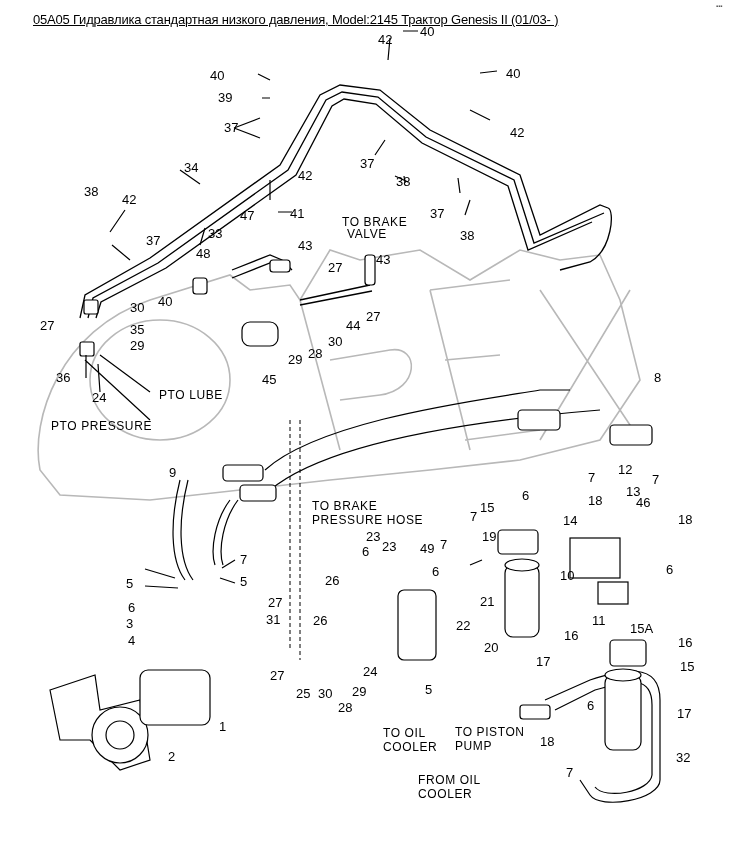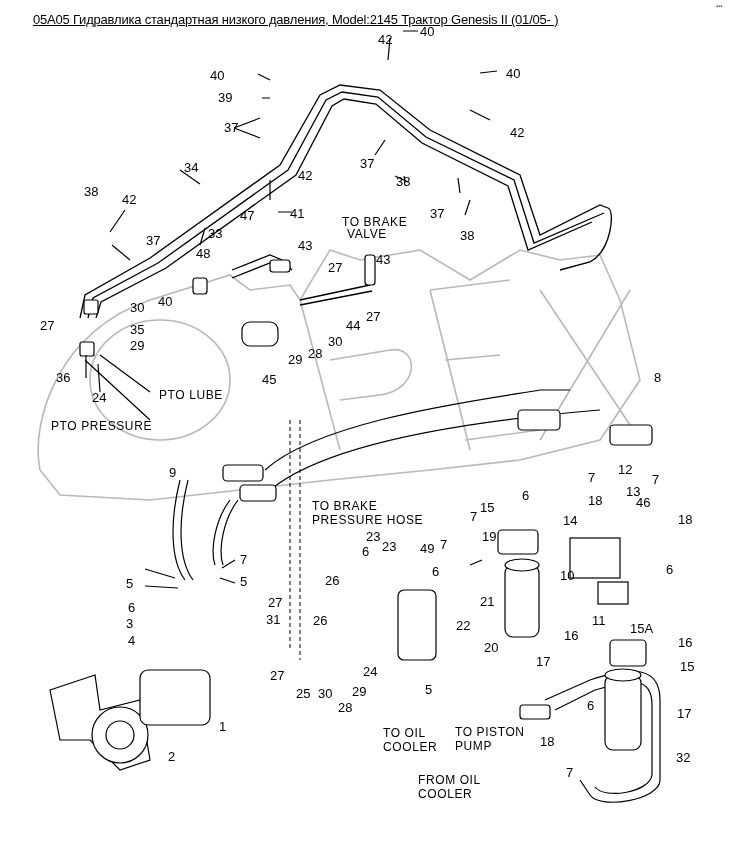--- a/index.html
+++ b/index.html
@@ -11,21 +11,21 @@
   .note{font-family:"Liberation Sans",sans-serif;font-size:12px;fill:#000;letter-spacing:0.6px;}
   .wm{fill:none;stroke:#b8b8b8;stroke-width:1.6;}
   .ln{fill:none;stroke:#000;stroke-width:1.2;}
   .pipe{fill:none;stroke:#000;stroke-width:1.3;}
   .part{fill:#fff;stroke:#000;stroke-width:1.2;}
   .dash{fill:none;stroke:#000;stroke-width:1;stroke-dasharray:4 3;}
 </style>
 </head>
 <body>
 
-<div id="title">05A05 Гидравлика стандартная низкого давления, Model:2145 Трактор Genesis II (01/05- )</div>
+<div id="title">05A05 Гидравлика стандартная низкого давления, Model:2145 Трактор Genesis II (01/03- )</div>
 <div id="corner-mark">▪▪▪</div>
 
 <svg id="diagram" width="729" height="844" viewBox="0 0 729 844">
 
   <g>
     <path class="wm" d="M40,470 C30,420 60,330 150,300 L230,275 L250,290 L290,285 L300,300 L330,250 L360,260 L420,250 L470,280 L520,250 L560,260 L600,255 L620,300 L640,380 L600,440 L520,460 L430,470 L330,480 L240,490 L150,500 L60,495 Z"></path>
     <ellipse class="wm" cx="160" cy="380" rx="70" ry="60"></ellipse>
     <path class="wm" d="M300,300 L340,450 M330,360 L390,350 C420,345 420,390 380,395 L340,400"></path>
     <path class="wm" d="M430,290 L470,450 M430,290 L510,280 M445,360 L500,355 M465,440 L540,430"></path>
     <path class="wm" d="M540,290 L640,440 M630,290 L540,440"></path>

